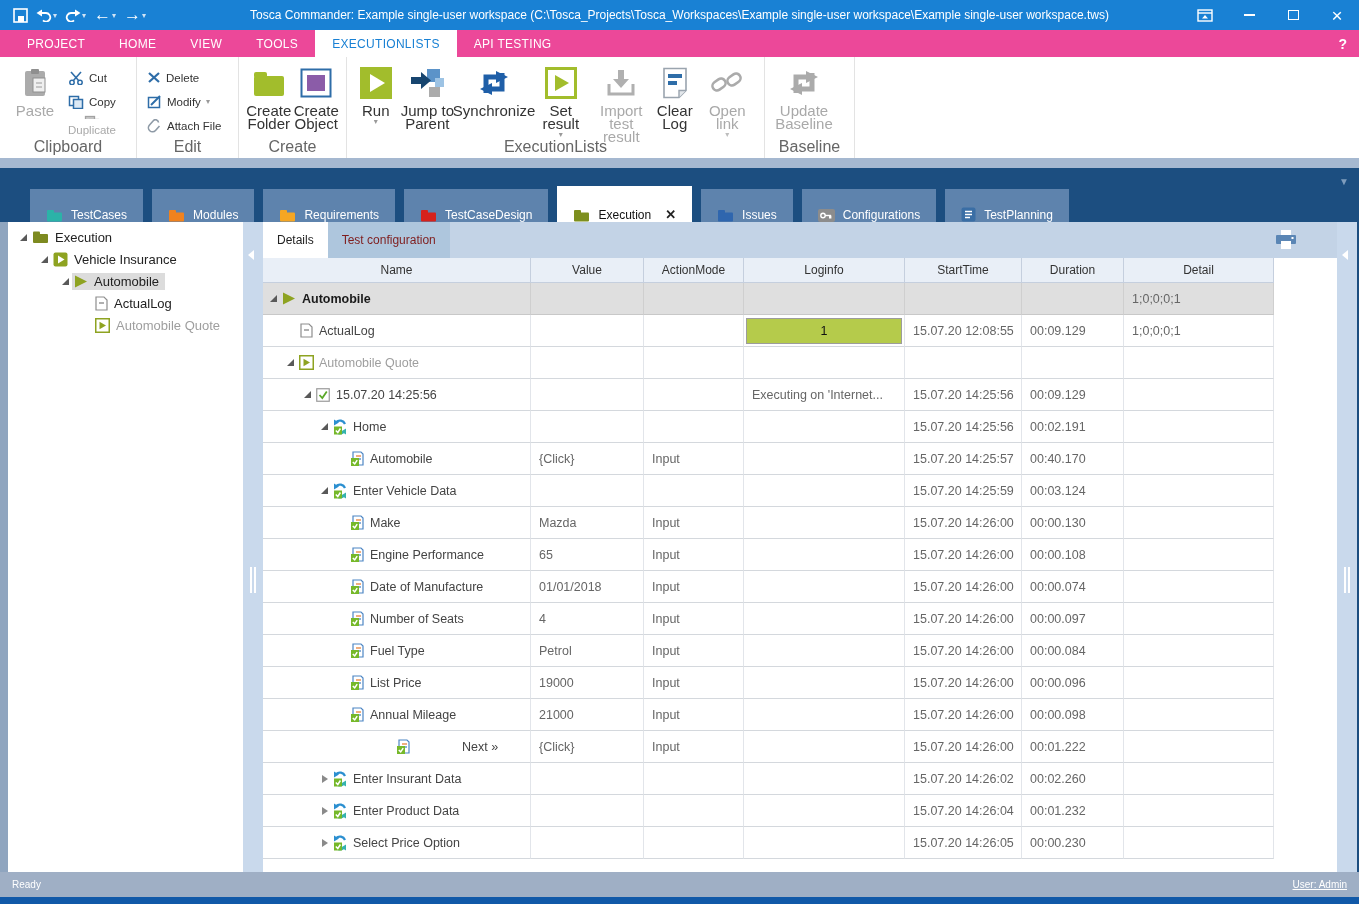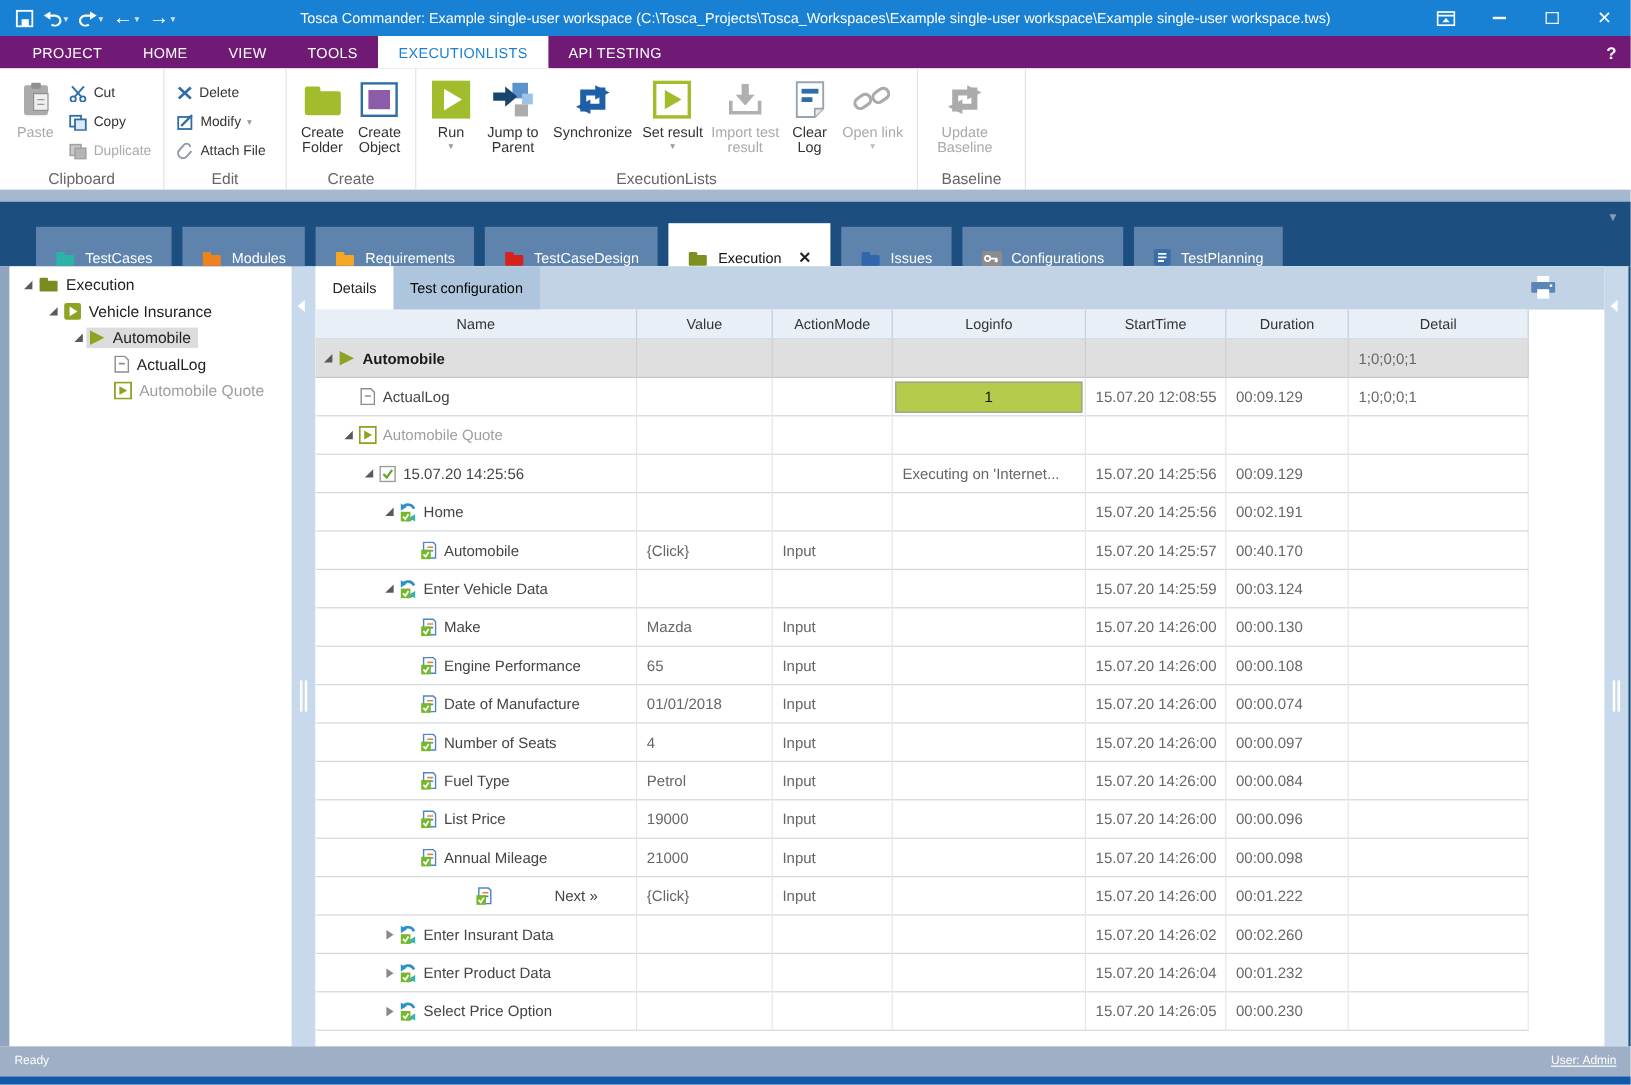--- a/index.html
+++ b/index.html
@@ -13,36 +13,36 @@
   .qat-btn { display:flex; align-items:center; gap:1px; padding:2px 3px; cursor:pointer; }
   .caret { font-size:8px; color:#cfe3f5; }
   .title-text { position:absolute; left:0; right:0; text-align:center; font-size:12px; color:#fff; pointer-events:none; }
   .win-btns { position:absolute; right:0; top:0; height:30px; display:flex; }
   .win-btn { width:44px; height:30px; display:flex; align-items:center; justify-content:center; cursor:pointer; color:#fff; }
   .min-glyph { width:11px; height:2px; background:#fff; display:inline-block; }
   .max-glyph { width:11px; height:10px; border:1.5px solid #fff; display:inline-block; }
   .close-glyph { font-size:19px; line-height:19px; }
 
   
-  .menubar { left:0; top:30px; width:1359px; height:27px; background:#701a75; display:flex; align-items:stretch; padding-left:10px; }
+  .menubar { left:0; top:30px; width:1359px; height:27px; background:#ec4899; display:flex; align-items:stretch; padding-left:10px; }
   .menu-item { color:#fff; font-size:12px; padding:0 17px; display:flex; align-items:center; cursor:pointer; letter-spacing:.3px; }
   .menu-item.active { background:#fff; color:#1981D4; }
   .help-btn { position:absolute; right:12px; top:30px; height:27px; display:flex; align-items:center; color:#fff; font-size:14px; font-weight:bold; cursor:pointer; }
 
   
   .ribbon { left:0; top:57px; width:1359px; height:101px; background:#fff; display:flex; }
   .rgroup { position:relative; height:101px; border-right:1px solid #E3E3E3; display:flex; align-items:flex-start; padding:6px 6px 18px 6px; }
-  .rgroup-label { position:absolute; bottom:2px; left:0; right:0; text-align:center; font-size:13px; color:#666; }
+  .rgroup-label { position:absolute; bottom:2px; left:0; right:0; text-align:center; font-size:16px; color:#666; }
   .bigbtn { width:58px; display:flex; flex-direction:column; align-items:center; text-align:center; cursor:pointer; padding-top:2px; }
   .bigbtn .bicon { height:36px; display:flex; align-items:center; justify-content:center; }
-  .bigbtn .blabel { font-size:12px; color:#333; line-height:13px; margin-top:3px; }
+  .bigbtn .blabel { font-size:15px; color:#333; line-height:13px; margin-top:3px; }
   .bigbtn.disabled .blabel { color:#A9A9A9; }
   .smallcol { display:flex; flex-direction:column; justify-content:flex-start; gap:3px; padding-top:4px; }
   .smallbtn { display:flex; align-items:center; gap:5px; font-size:11.5px; color:#333; cursor:pointer; height:21px; padding:0 4px; }
-  .smallbtn.disabled { color:#A9A9A9; }
+  .smallbtn.disabled { color:#A9A9A9;flex-direction:column; }
   .ribbon-collapse { position:absolute; right:14px; top:135px; cursor:pointer; }
   .chev { display:inline-block; width:8px; height:8px; border-left:2px solid #777; border-top:2px solid #777; transform:rotate(45deg); }
 
   
   .belowribbon { left:0; top:158px; width:1359px; height:10px; background:#A5B8D0; }
   .tabstrip { left:0; top:168px; width:1359px; height:54px; background:#1C4E80; }
   .doc-tabs { position:absolute; left:30px; bottom:0; display:flex; gap:9px; align-items:flex-end; }
   .doc-tab { height:33px; background:#5E83AD; color:#fff; font-size:12px; display:flex; align-items:flex-end; gap:8px; padding:0 16px; cursor:pointer; }
   .doc-tab.active { background:#fff; color:#111; height:36px; }
   .doc-tab .tab-close { color:#222; font-size:13px; font-weight:bold; margin-left:6px; cursor:pointer; }
@@ -62,21 +62,21 @@
   .tree-sel { display:flex; align-items:center; gap:6px; padding:1px 6px 1px 2px; }
   .tree-row.selected .tree-sel { background:#DCDCDC; }
   .tree-row.dimmed .tlabel { color:#9E9E9E; }
 
   .exp-open { width:0; height:0; border-left:7px solid transparent; border-bottom:7px solid #595959; }
   .exp-closed { width:0; height:0; border-top:4px solid transparent; border-bottom:4px solid transparent; border-left:6px solid #8a8a8a; }
 
   
   .main { left:263px; top:222px; width:1074px; height:650px; background:#fff; }
   .subtabs { position:absolute; left:0; top:0; width:1074px; height:36px; background:#C3D3E6; display:flex; align-items:stretch; }
-  .subtab { font-size:12px; color:#000000; display:flex; align-items:center; padding:0 14px; cursor:pointer; }
+  .subtab { font-size:12px; color:#7f1d1d; display:flex; align-items:center; padding:0 14px; cursor:pointer; }
   .subtab.active { background:#fff; color:#222; }
   .subtab.inactive { background:#AEC6DD; }
   .print-btn { position:absolute; right:40px; top:8px; cursor:pointer; }
 
   .grid { position:absolute; left:0; top:36px; width:1011px; }
   .ghead { display:flex; height:25px; background:#E9EFF7; border-bottom:1px solid #C5CFDE; }
   .ghead .hc { font-size:12px; color:#333; display:flex; align-items:center; justify-content:center; border-right:1px solid #C5CFDE; }
   .grow { display:flex; height:32px; background:#fff; cursor:pointer; }
   .grow.shaded { background:#DFDFDF; }
   .gc { border-right:1px solid #E2E5EA; border-bottom:1px solid #D4D8DD; font-size:12.5px; color:#666; display:flex; align-items:center; padding:0 8px; overflow:hidden; white-space:nowrap; }

